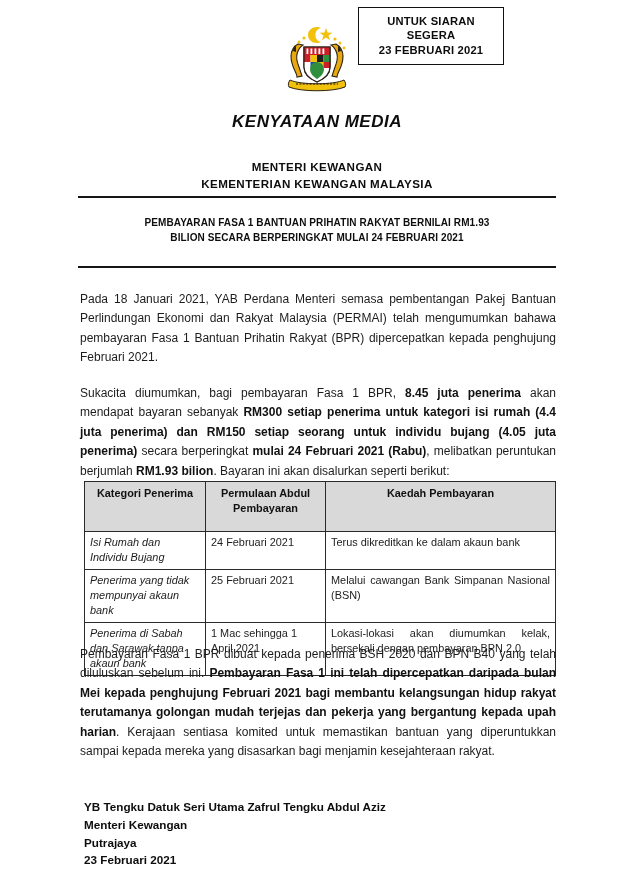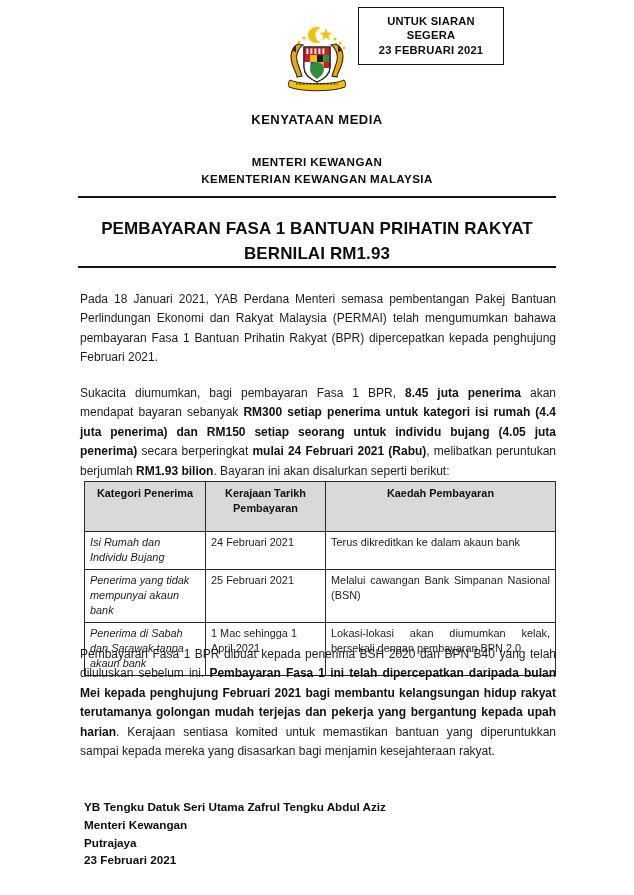--- a/index.html
+++ b/index.html
@@ -61,24 +61,25 @@
 
   
   .head-block {
     position: absolute;
     top: 112px;
     left: 0;
     width: 634px;
     text-align: center;
   }
   .kenyataan {
-    font-size: 13px;
+    font-size: 17px;
     font-weight: bold;
     letter-spacing: 0.5px;
     color: #0d0d0d;
+    font-style: italic;
   }
   .ministry {
     margin-top: 26px;
     font-size: 11.6px;
     font-weight: bold;
     letter-spacing: 0.4px;
     line-height: 1.5;
     color: #0d0d0d;
   }
 
@@ -92,21 +93,21 @@
   }
   .rule-top { top: 196px; }
   .rule-bottom { top: 266px; }
 
   .doc-title {
     position: absolute;
     top: 216px;
     left: 78px;
     width: 478px;
     text-align: center;
-    font-size: 17px;
+    font-size: 10px;
     font-weight: bold;
     line-height: 1.48;
     letter-spacing: 0.1px;
     color: #0d0d0d;
   }
 
   
   .body-area {
     position: absolute;
     top: 290px;
@@ -247,41 +248,42 @@
     <div class="kenyataan">KENYATAAN MEDIA</div>
     <div class="ministry">
       <div>MENTERI KEWANGAN</div>
       <div>KEMENTERIAN KEWANGAN MALAYSIA</div>
     </div>
   </div>
 
   <div class="rule rule-top"></div>
   <div class="doc-title">
     <div>PEMBAYARAN FASA 1 BANTUAN PRIHATIN RAKYAT BERNILAI RM1.93</div>
+    <div>BILION SECARA BERPERINGKAT MULAI 24 FEBRUARI 2021</div>
   </div>
   <div class="rule rule-bottom"></div>
 
   <div class="body-area">
     <p class="para">Pada 18 Januari 2021, YAB Perdana Menteri semasa pembentangan Pakej Bantuan Perlindungan Ekonomi dan Rakyat Malaysia (PERMAI) telah mengumumkan bahawa pembayaran Fasa 1 Bantuan Prihatin Rakyat (BPR) dipercepatkan kepada penghujung Februari 2021.</p>
     <p class="para">
       <span>Sukacita diumumkan, bagi pembayaran Fasa 1 BPR, </span><b>8.45 juta penerima</b><span> akan mendapat bayaran sebanyak </span><b>RM300 setiap penerima untuk kategori isi rumah (4.4 juta penerima) dan RM150 setiap seorang untuk individu bujang (4.05 juta penerima)</b><span> secara berperingkat </span><b>mulai 24 Februari 2021 (Rabu)</b><span>, melibatkan peruntukan berjumlah </span><b>RM1.93 bilion</b><span>. Bayaran ini akan disalurkan seperti berikut:</span>
     </p>
   </div>
 
   <div class="tbl-wrap">
     <table class="pay">
       <colgroup>
         <col class="col-a">
           <col class="col-b">
           <col class="col-c">
       </colgroup>
       <thead>
         <tr>
           <th>Kategori Penerima</th>
-          <th>Kerajaan Tarikh Pembayaran</th>
+          <th>Permulaan Abdul Pembayaran</th>
           <th>Kaedah Pembayaran</th>
         </tr>
       </thead>
       <tbody>
         <tr>
           <td class="c-cat">Isi Rumah dan Individu Bujang</td>
           <td class="c-date">24 Februari 2021</td>
           <td class="c-method">Terus dikreditkan ke dalam akaun bank</td>
         </tr>
         <tr>

